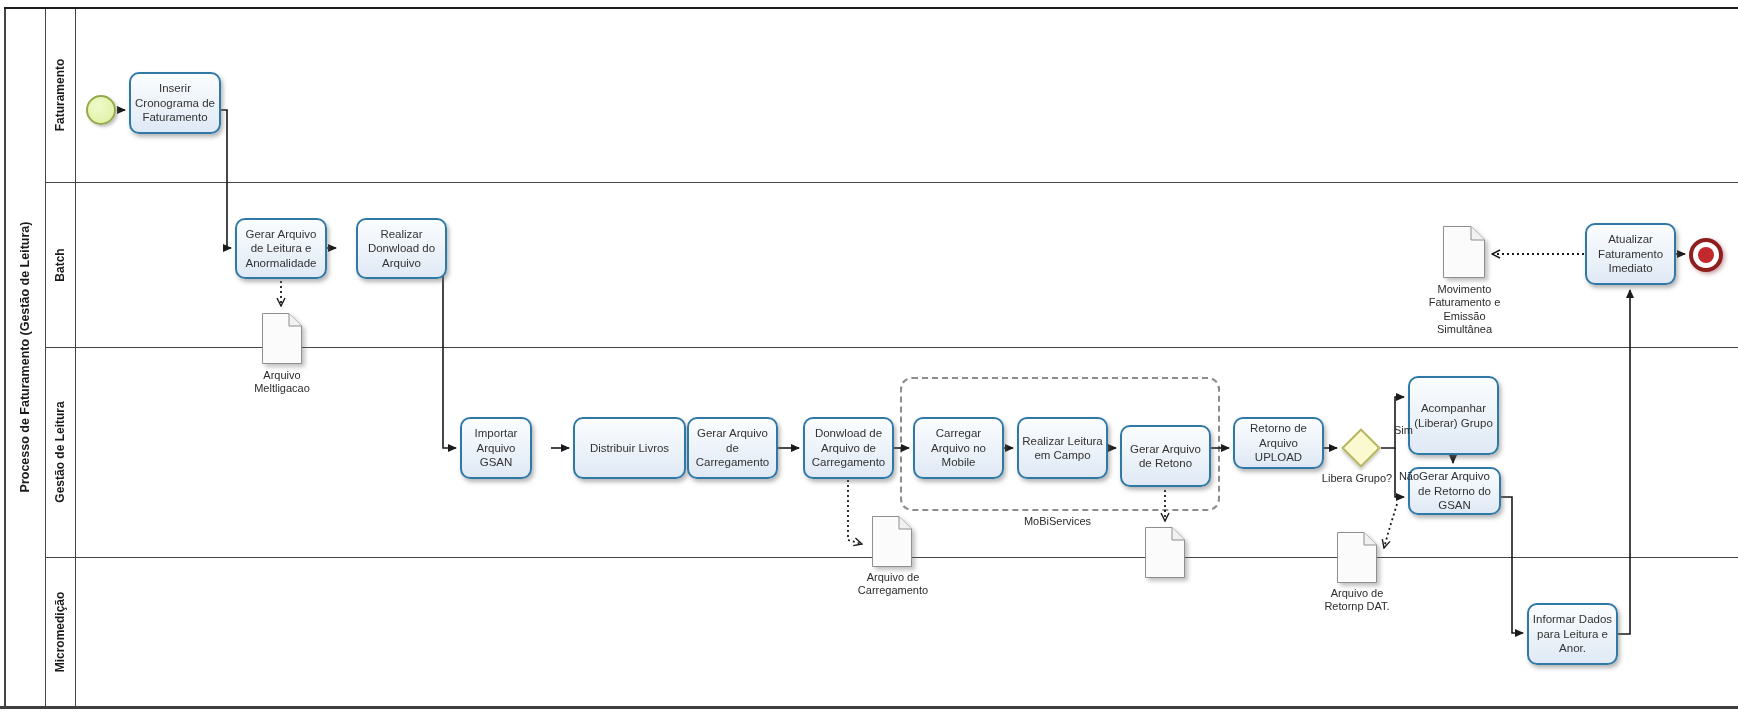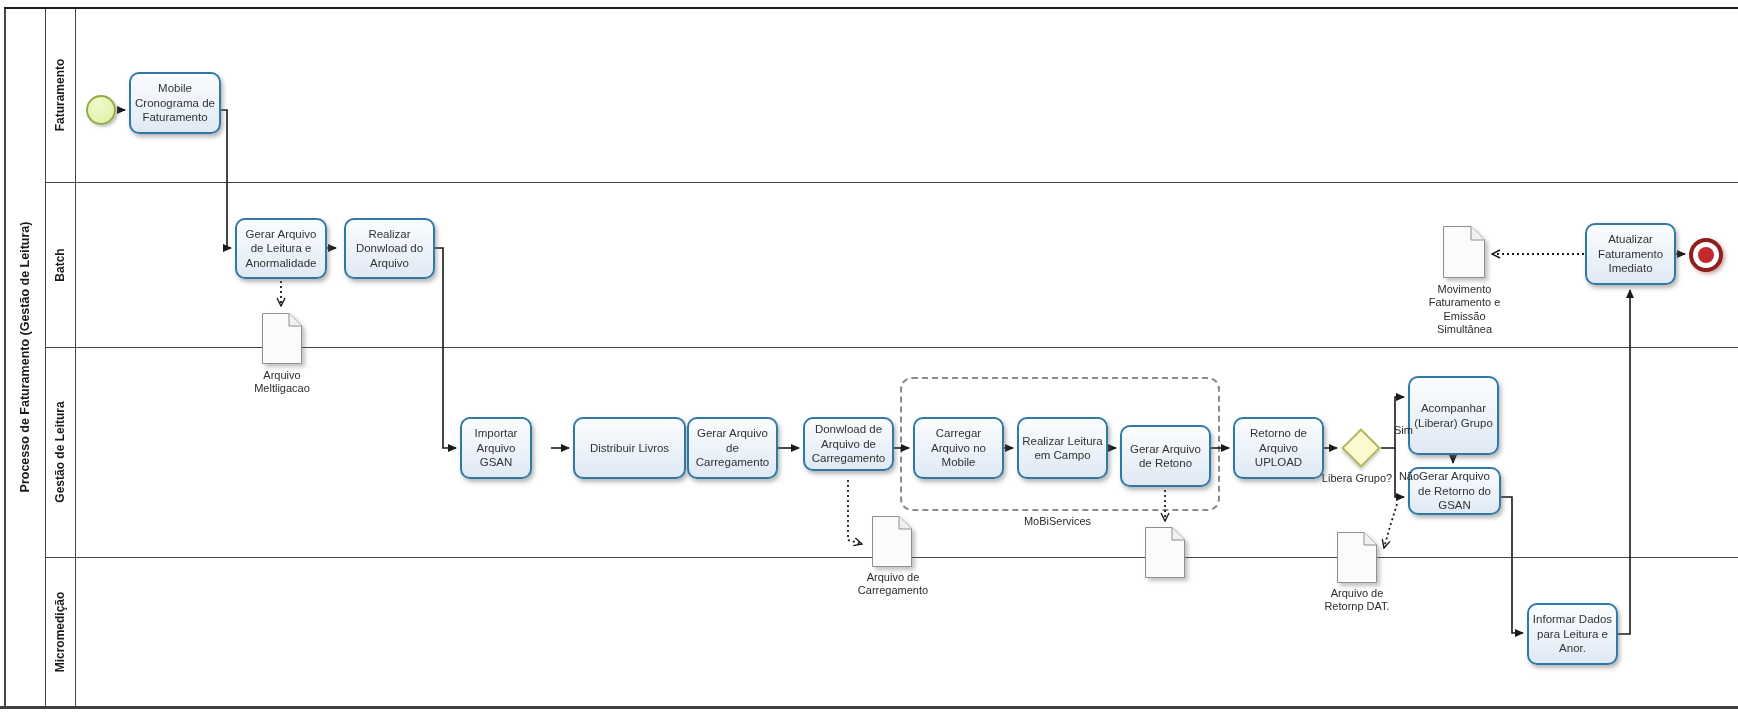--- a/index.html
+++ b/index.html
@@ -93,50 +93,50 @@
       <path d="M1397,504 L1389,530 L1384,548" marker-end="url(#oarr)"></path>
     </g>
   </svg>
 
   <div class="event-start"></div>
   <div class="event-end">
     <div class="event-end-core"></div>
   </div>
 
   <div class="task" style="left:129px;top:72px;width:92px;height:62px;">
-    <span>Mobile Cronograma de Faturamento</span>
+    <span>Inserir Cronograma de Faturamento</span>
     </div>
   <div class="task" style="left:235px;top:218px;width:92px;height:61px;">
     <span>Gerar Arquivo de Leitura e Anormalidade</span>
     </div>
-  <div class="task" style="left:344px;top:218px;width:91px;height:61px;align-items:center;">
+  <div class="task" style="left:356px;top:218px;width:91px;height:61px;align-items:center;">
     <span>Realizar Donwload do Arquivo</span>
     </div>
   <div class="task" style="left:460px;top:417px;width:72px;height:62px;justify-content:center;">
     <span>Importar Arquivo GSAN</span>
     </div>
   <div class="task" style="left:573px;top:417px;width:113px;height:62px;">
     <span>Distribuir Livros</span>
     </div>
   <div class="task" style="left:687px;top:417px;width:91px;height:62px;">
     <span>Gerar Arquivo de Carregamento</span>
     </div>
-  <div class="task" style="left:803px;top:417px;width:91px;height:54px;">
+  <div class="task" style="left:803px;top:417px;width:91px;height:62px;">
     <span>Donwload de Arquivo de Carregamento</span>
     </div>
   <div class="task" style="left:913px;top:417px;width:91px;height:62px;">
     <span>Carregar Arquivo no Mobile</span>
     </div>
   <div class="task" style="left:1017px;top:417px;width:91px;height:62px;">
     <span>Realizar Leitura em Campo</span>
     </div>
   <div class="task" style="left:1120px;top:417px;width:91px;height:62px;margin-top:8px;">
     <span>Gerar Arquivo de Retono</span>
     </div>
-  <div class="task" style="left:1233px;top:417px;width:91px;height:62px;">
+  <div class="task" style="left:1233px;top:417px;width:91px;height:52px;">
     <span>Retorno de Arquivo UPLOAD</span>
     </div>
   <div class="task" style="left:1408px;top:376px;width:91px;height:79px;">
     <span>Acompanhar (Liberar) Grupo</span>
     </div>
   <div class="task" style="left:1408px;top:467px;width:93px;height:48px;">
     <span>Gerar Arquivo de Retorno do GSAN</span>
     </div>
   <div class="task" style="left:1585px;top:223px;width:91px;height:62px;">
     <span>Atualizar Faturamento Imediato</span>

